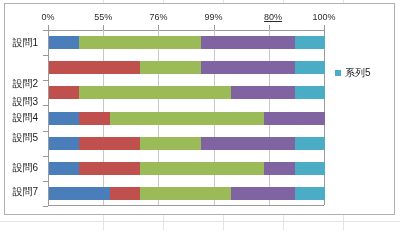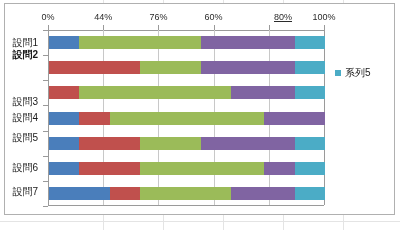--- a/index.html
+++ b/index.html
@@ -172,24 +172,24 @@
     <div id="axis-ticks">
         <div class="tick-top" style="left: 43px;"></div>
         <div class="tick-top" style="left: 98.2px;"></div>
         <div class="tick-top" style="left: 153.4px;"></div>
         <div class="tick-top" style="left: 208.6px;"></div>
         <div class="tick-top" style="left: 263.8px;"></div>
         <div class="tick-top" style="left: 319px;"></div>
       </div>
     <div id="axis-labels">
         <div class="tick-label" style="left: 43px;">0%</div>
-        <div class="tick-label" style="left: 98.2px;">44%</div>
+        <div class="tick-label" style="left: 98.2px;">55%</div>
         <div class="tick-label" style="left: 153.4px;">76%</div>
-        <div class="tick-label" style="left: 208.6px;">60%</div>
-        <div class="tick-label" style="left: 278px; text-decoration: underline;">80%</div>
+        <div class="tick-label" style="left: 208.6px;">99%</div>
+        <div class="tick-label" style="left: 268px; text-decoration: underline;">80%</div>
         <div class="tick-label" style="left: 319px;">100%</div>
       </div>
 
     <div id="plot-area">
       <div id="gridlines">
           <div class="grid-v" style="left: 54.2px;"></div>
           <div class="grid-v" style="left: 109.4px;"></div>
           <div class="grid-v" style="left: 164.6px;"></div>
           <div class="grid-v" style="left: 219.8px;"></div>
           <div class="grid-v last" style="left: 275px;"></div>
@@ -248,21 +248,21 @@
         <div class="tick-left" style="top: 51.1429px;"></div>
         <div class="tick-left" style="top: 76.2857px;"></div>
         <div class="tick-left" style="top: 101.429px;"></div>
         <div class="tick-left" style="top: 126.571px;"></div>
         <div class="tick-left" style="top: 151.714px;"></div>
         <div class="tick-left" style="top: 176.857px;"></div>
         <div class="tick-left" style="top: 202px;"></div>
       </div>
     <div id="cat-labels">
         <div class="cat-label" style="top: 38.5714px;">設問1</div>
-        <div class="cat-label" style="top: 51px; font-weight: bold;">設問2</div>
+        <div class="cat-label" style="top: 80px;">設問2</div>
         <div class="cat-label" style="top: 98px;">設問3</div>
         <div class="cat-label" style="top: 114px;">設問4</div>
         <div class="cat-label" style="top: 134px;">設問5</div>
         <div class="cat-label" style="top: 164.286px;">設問6</div>
         <div class="cat-label" style="top: 188px;">設問7</div>
       </div>
 
     <div id="legend">
         <div class="legend-item">
           <span class="legend-swatch" style="background: rgb(75, 172, 198);"></span>

